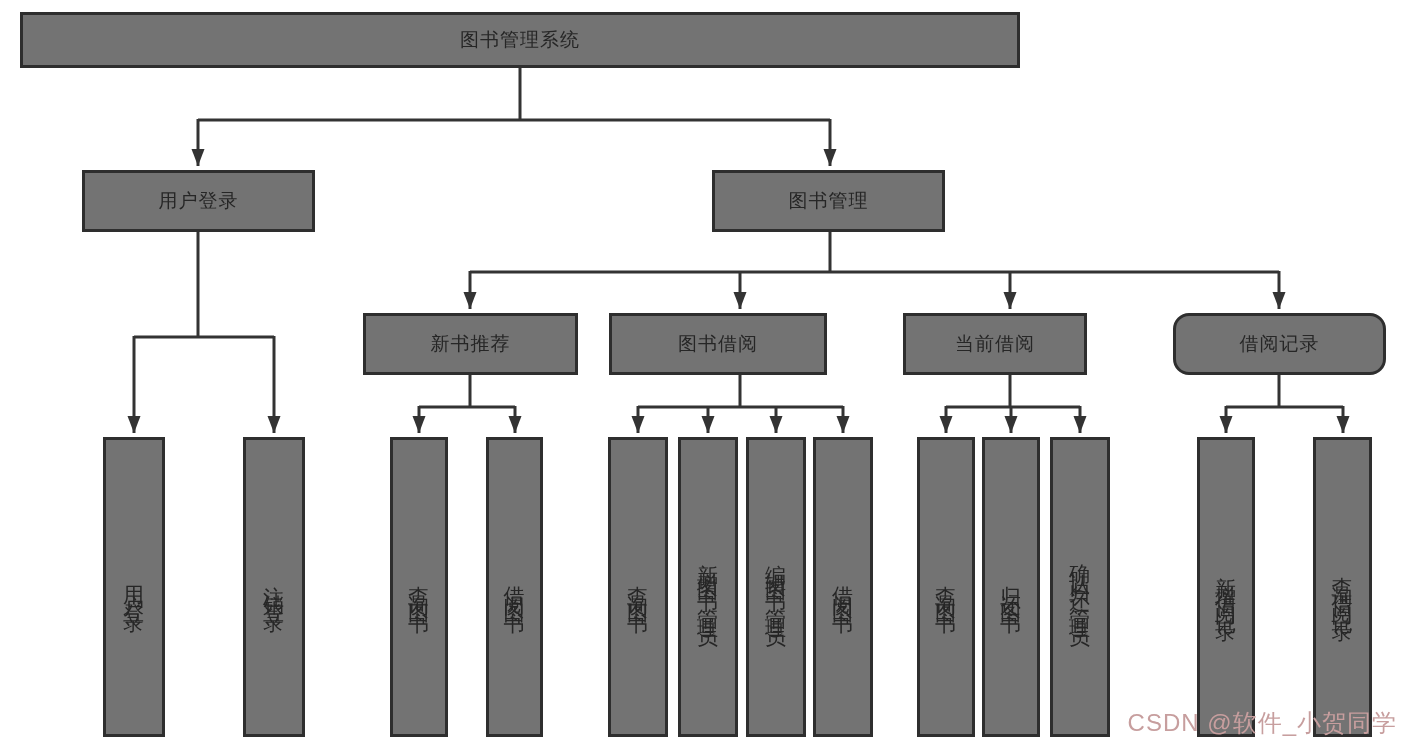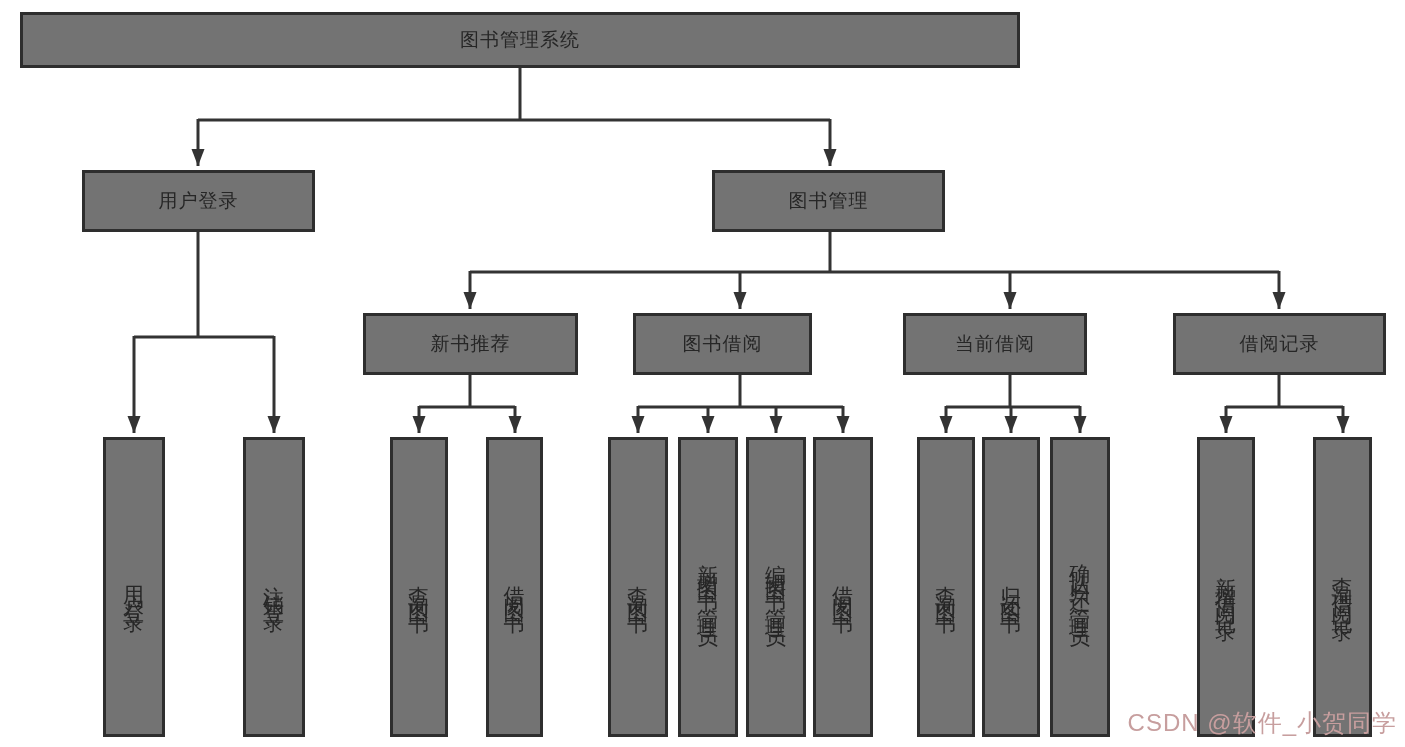--- a/index.html
+++ b/index.html
@@ -99,27 +99,27 @@
   <div class="node" style="left:82px;top:170px;width:233px;height:62px;">
     <span class="hlabel">用户登录</span>
   </div>
   <div class="node" style="left:712px;top:170px;width:233px;height:62px;">
     <span class="hlabel">图书管理</span>
   </div>
 
   <div class="node" style="left:363px;top:313px;width:215px;height:62px;font-family:Liberation Mono, monospace;">
     <span class="hlabel">新书推荐</span>
   </div>
-  <div class="node" style="left:633px;top:313px;width:179px;height:62px;">
+  <div class="node" style="left:609px;top:313px;width:218px;height:62px;">
     <span class="hlabel">图书借阅</span>
   </div>
   <div class="node" style="left:903px;top:313px;width:184px;height:62px;">
     <span class="hlabel">当前借阅</span>
   </div>
-  <div class="node" style="left:1173px;top:313px;width:213px;height:62px;">
+  <div class="node" style="left:1173px;top:313px;width:213px;height:62px;border-radius:16px;">
     <span class="hlabel">借阅记录</span>
   </div>
 
   <div class="node leaf" style="left:103px;top:437px;width:62px;height:300px;">
     <span class="vlabel">用户登录</span>
   </div>
   <div class="node leaf" style="left:243px;top:437px;width:62px;height:300px;">
     <span class="vlabel">注销登录</span>
   </div>
 

